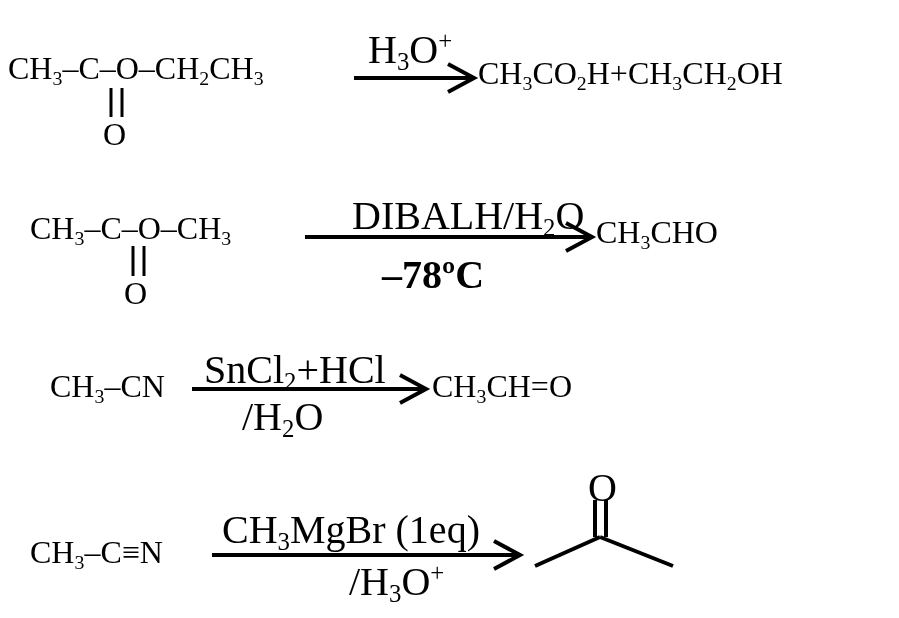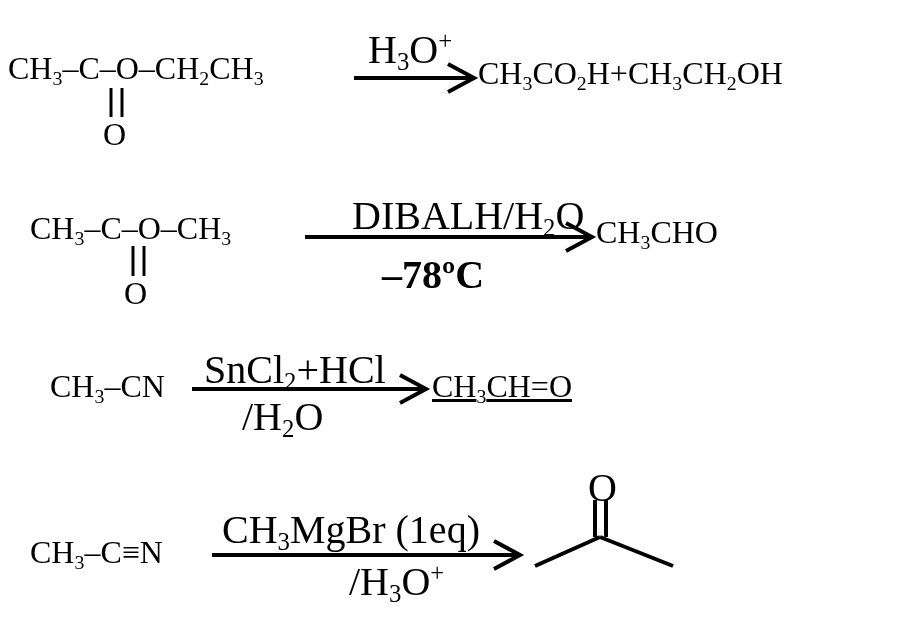--- a/index.html
+++ b/index.html
@@ -79,21 +79,21 @@
 
 <div class="t big" style="left:30px;top:370px;margin-left:20px;">
   <span>CH</span><sub>3</sub><span>–CN</span>
 </div>
 <div class="t rg" style="left:204px;top:350px;">
   <span>SnCl</span><sub>2</sub><span>+HCl</span>
 </div>
 <div class="t rg" style="left:242px;top:397px;text-align:right;">
   <span>/H</span><sub>2</sub><span>O</span>
 </div>
-<div class="t big" style="left:432px;top:370px;text-decoration:underline;">
+<div class="t big" style="left:432px;top:370px;">
   <span>CH</span><sub>3</sub><span>CH=O</span>
 </div>
 
 <div class="t big" style="left:30px;top:536px;">
   <span>CH</span><sub>3</sub><span>–C≡N</span>
 </div>
 <div class="t rg" style="left:222px;top:510px;">
   <span>CH</span><sub>3</sub><span>MgBr (1eq)</span>
 </div>
 <div class="t rg" style="left:302px;top:562px;margin-left:47px;">

